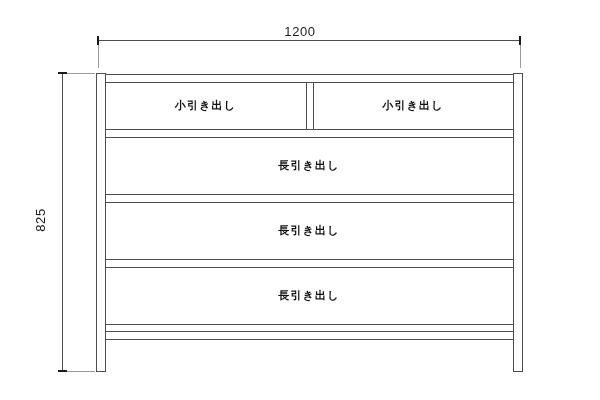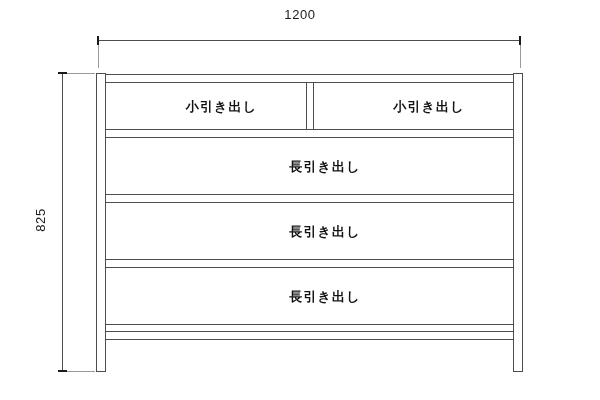--- a/index.html
+++ b/index.html
@@ -26,42 +26,41 @@
     position: absolute;
     color: #1a1a1a;
     font-size: 13px;
     font-weight: 400;
     letter-spacing: 0.6px;
     white-space: nowrap;
     font-family: "Liberation Sans", "DejaVu Sans", sans-serif;
   }
   #dim-width-text {
     left: 0;
-    top: 7px;
+    top: 24px;
     width: 600px;
     text-align: center;
   }
   #dim-height-text {
     left: -7px;
     top: 210px;
     width: 100px;
     text-align: center;
     transform: rotate(-90deg);
     transform-origin: 50px 10px;
   }
   .drawer-label {
     position: absolute;
     color: #111111;
-    font-size: 13px;
+    font-size: 11px;
     font-weight: 700;
     letter-spacing: 1.2px;
     white-space: nowrap;
     text-align: center;
     font-family: "DejaVu Sans", "Liberation Sans", sans-serif;
-    margin-left: 16px;
   }
 </style>
 </head>
 <body>
 
 <div id="canvas">
 
   <svg class="drawing" viewBox="0 0 600 400">
     <g stroke="#4d4d4d" fill="none" stroke-width="1" shape-rendering="crispEdges">
 

